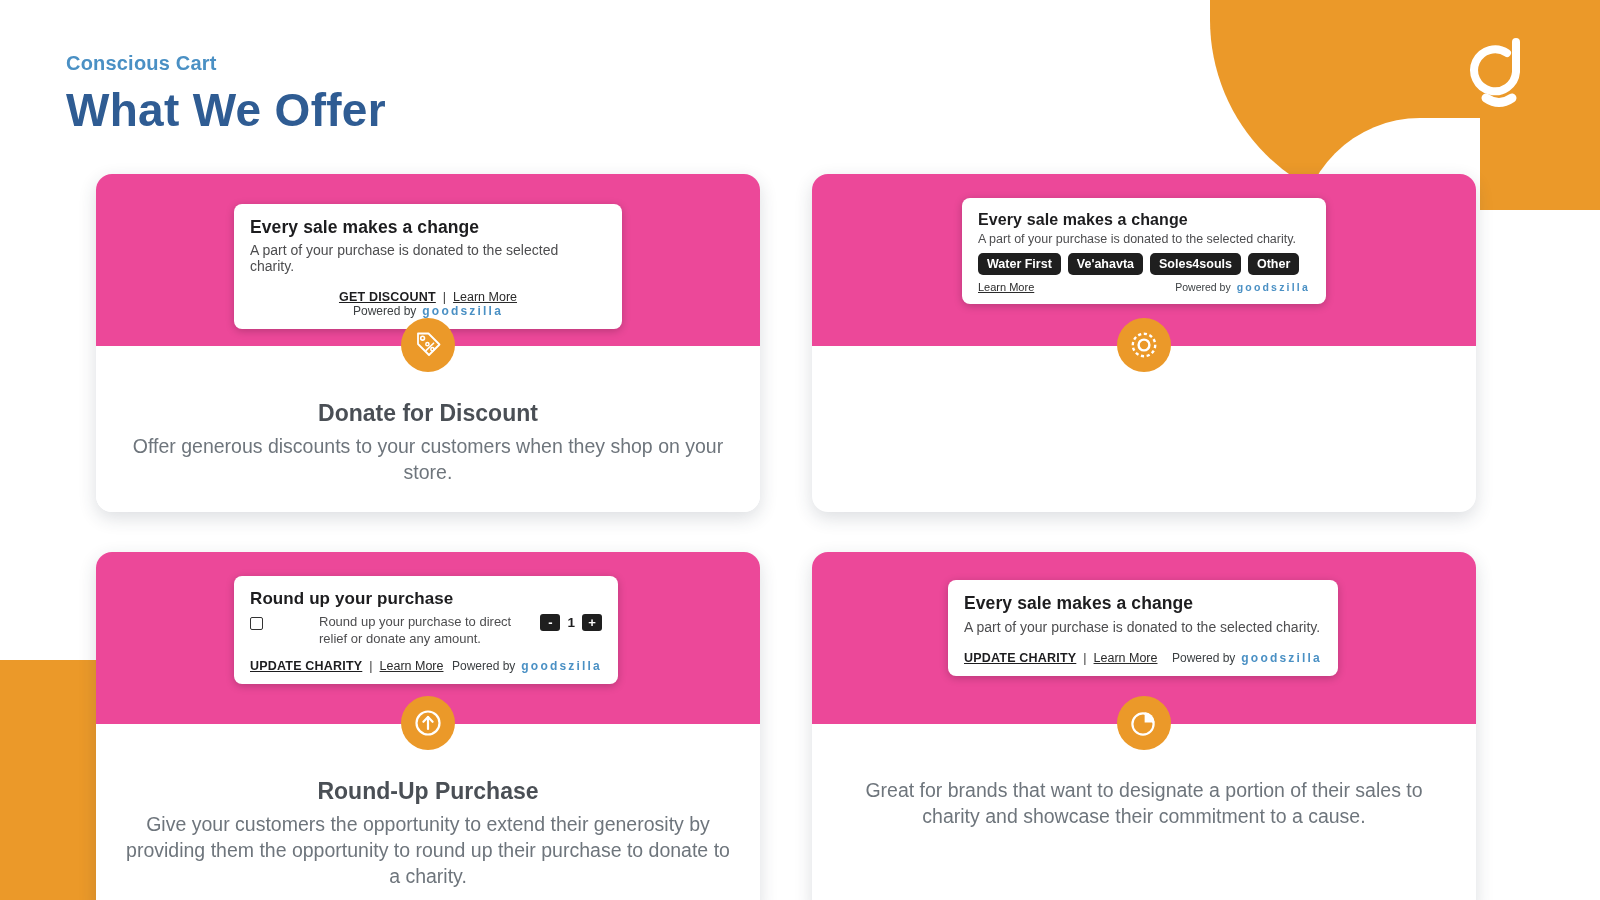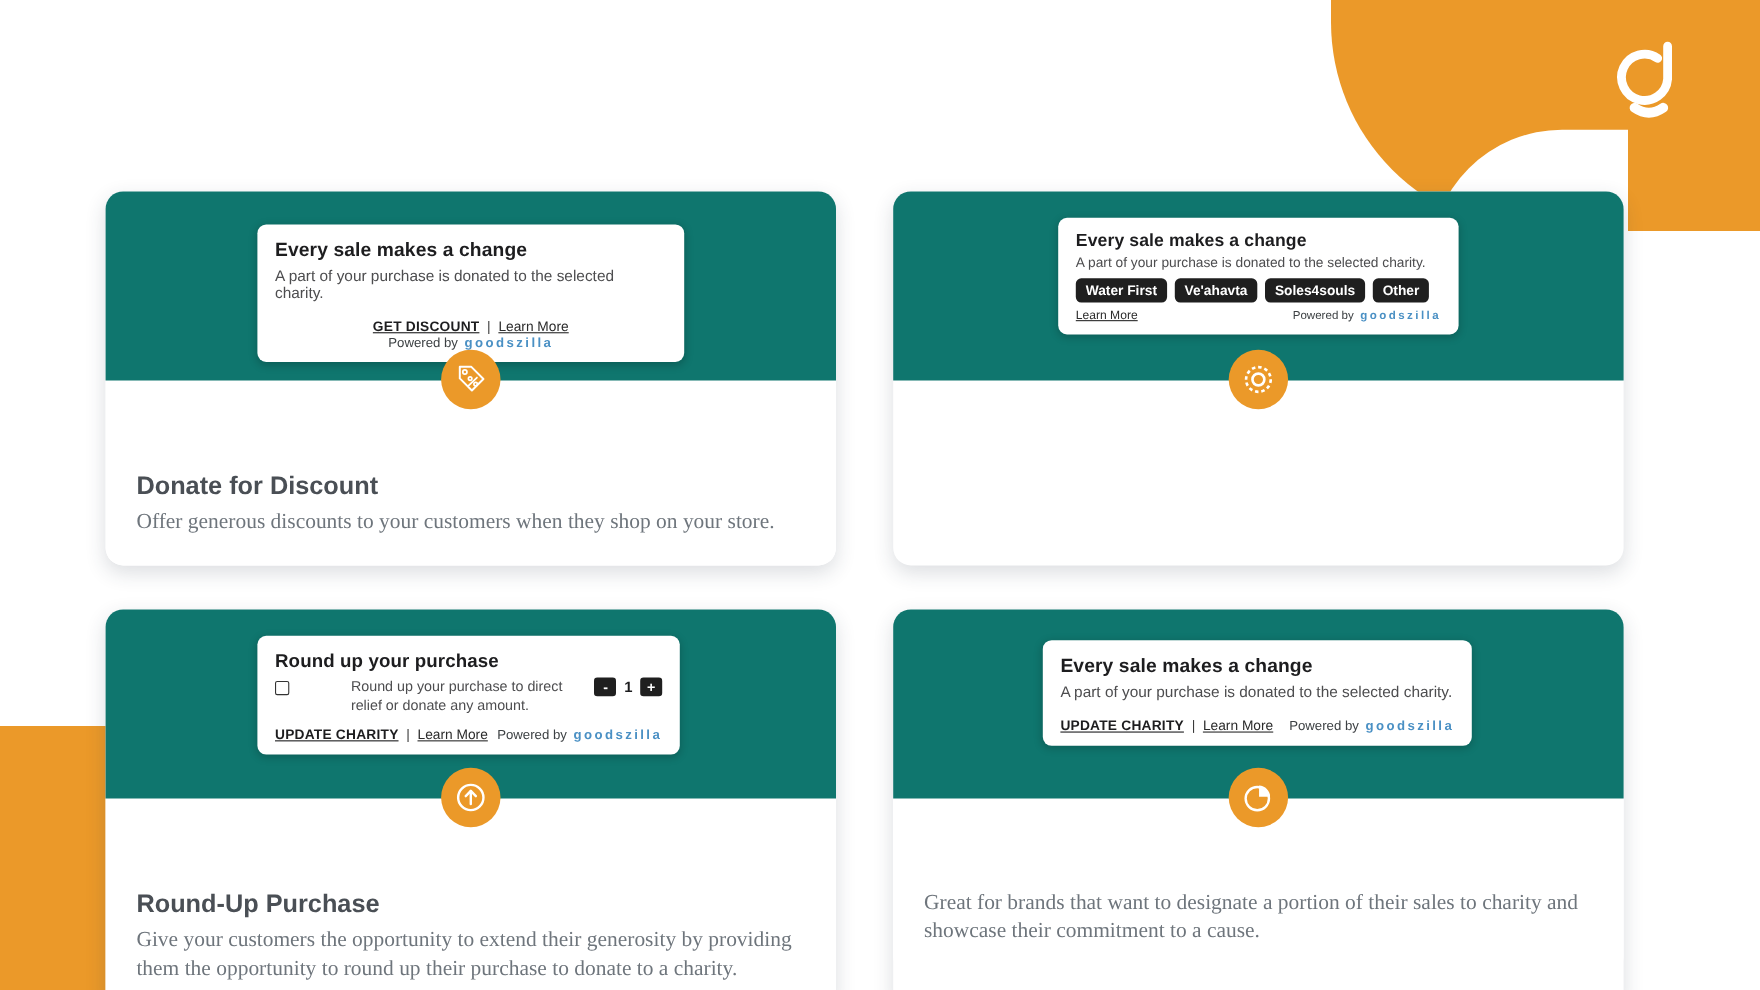--- a/index.html
+++ b/index.html
@@ -73,39 +73,39 @@
   }
 
   .card {
     position:relative;
     background:#ffffff;
     border-radius: 16px;
     box-shadow: 0 6px 18px rgba(40,50,70,.16);
     overflow: visible;
   }
   .card-top {
-    background:#0f766e;
+    background:#ec4899;
     border-radius:16px 16px 0 0;
     height: 172px;
     display:flex; align-items:center; justify-content:center;
     position:relative;
     padding-left:36px;
   }
   .card-bottom {
     background:#fff;
     border-radius: 0 0 16px 16px;
-    padding: 82px 28px 26px;
-    text-align:left;
+    padding: 54px 28px 26px;
+    text-align:center;
     min-height: 136px;
   }
   .card-title {
     color:#4a4f55; font-size:23px; font-weight:700; margin-bottom:7px;
   }
   .card-desc {
-    color:#6e757c; font-size:19.5px; line-height:1.33;font-family:Liberation Serif, serif;
+    color:#6e757c; font-size:19.5px; line-height:1.33;
   }
 
   
   .badge {
     position:absolute;
     left:50%; transform:translateX(-50%);
     bottom:-26px;
     width:54px; height:54px; border-radius:50%;
     background:#eb9929;
     display:flex; align-items:center; justify-content:center;
@@ -181,20 +181,24 @@
 
   <div class="blob-tr"></div>
   <div class="blob-tr-mask"></div>
   <div class="blob-bl"></div>
 
   <svg class="logo" viewBox="0 0 78 86">
     <path d="M56 14 L56 44 A21 21 0 1 1 47 25" fill="none" stroke="#ffffff" stroke-width="8" stroke-linecap="round"></path>
     <path d="M26 70 Q39 79 52 70" fill="none" stroke="#ffffff" stroke-width="9" stroke-linecap="round"></path>
   </svg>
 
+  <div class="header">
+    <div class="eyebrow">Conscious Cart</div>
+    <div class="page-title">What We Offer</div>
+  </div>
 
   <div class="grid">
 
     <div class="card">
       <div class="card-top">
         <div class="widget" id="w1">
           <div class="w-title">Every sale makes a change</div>
           <div class="w-sub">A part of your purchase is donated to the selected charity.</div>
           <div class="w-row">
             <div class="w-links">

